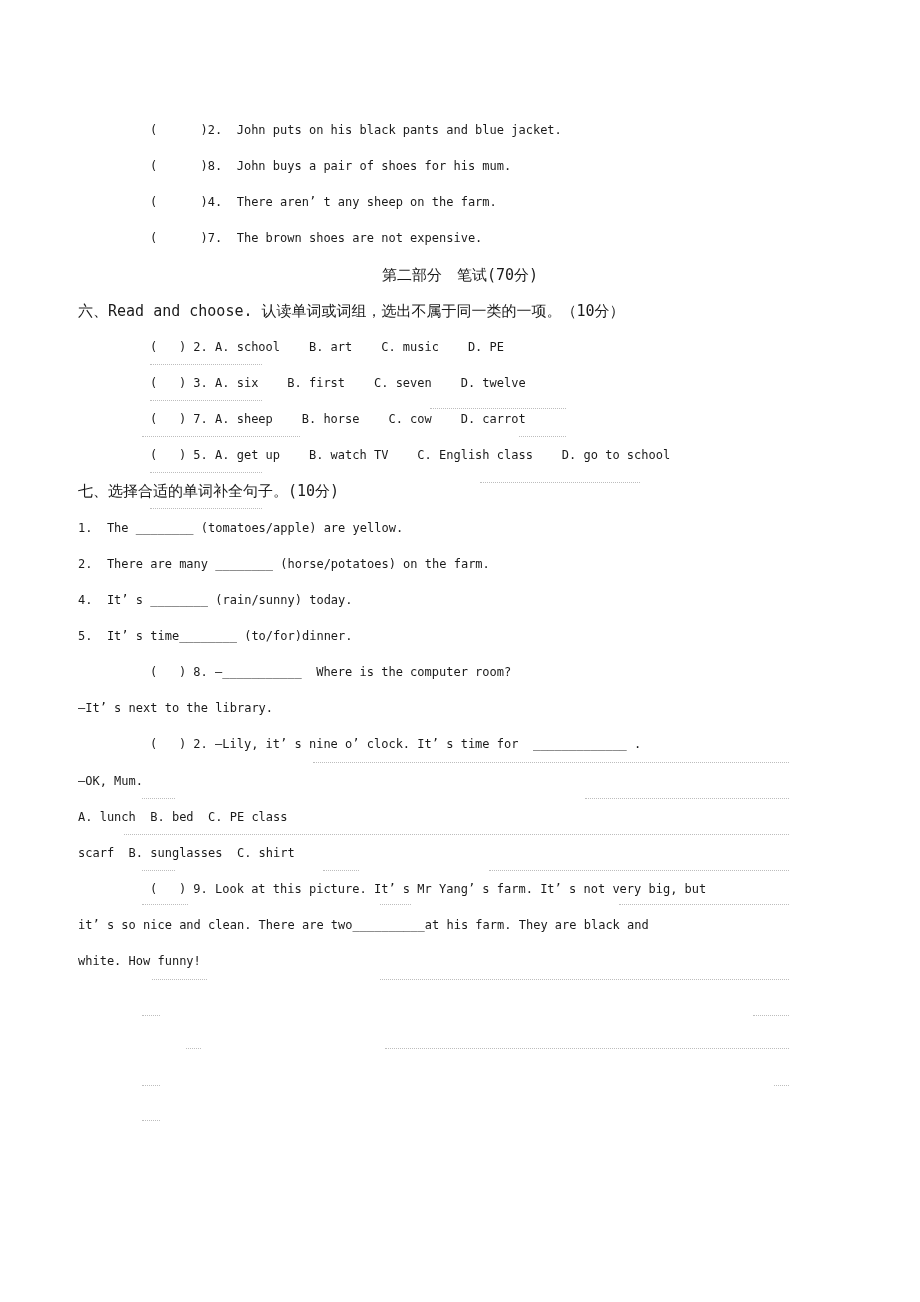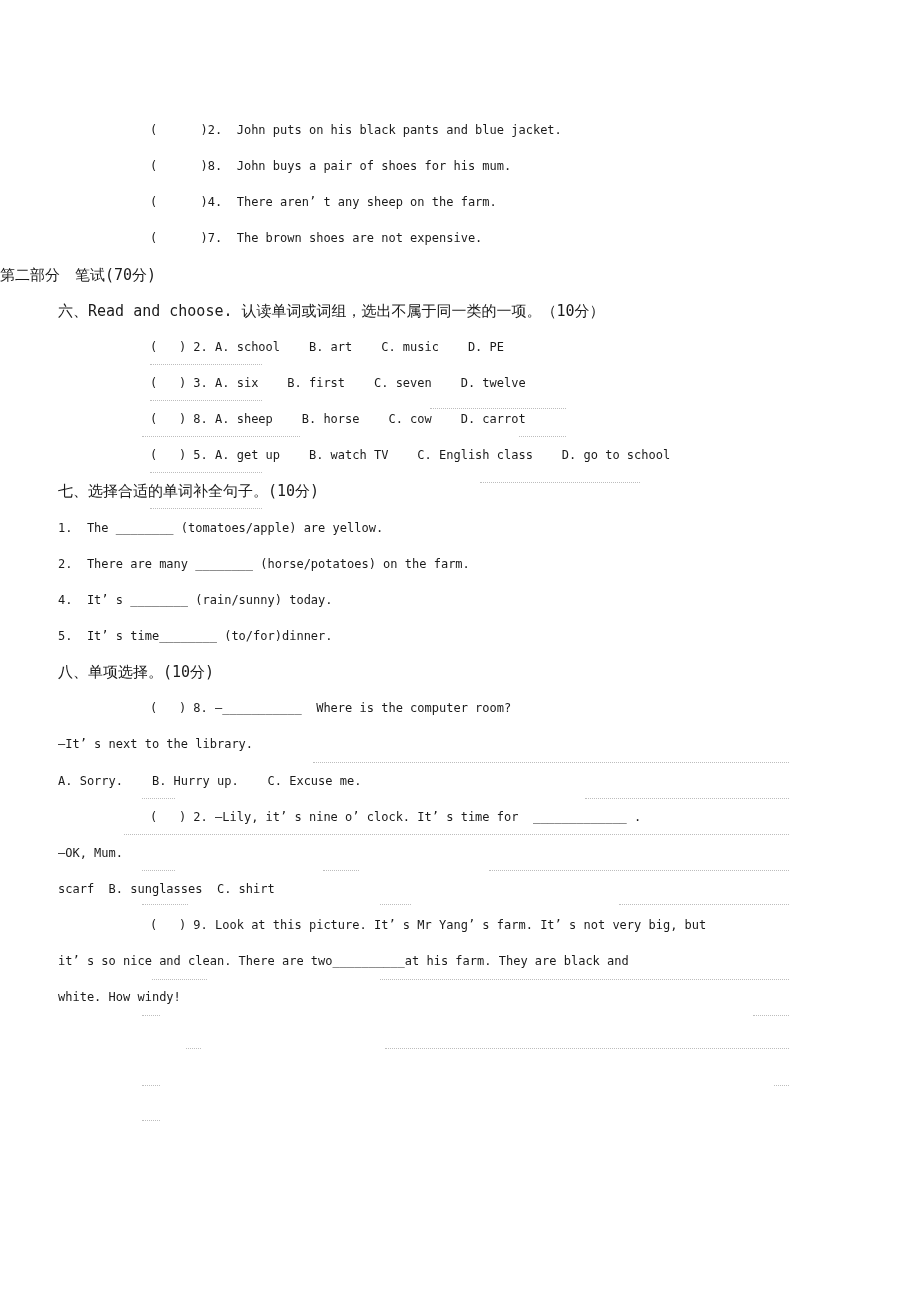--- a/index.html
+++ b/index.html
@@ -15,22 +15,22 @@
     position:absolute;
     top:112px;left:0;right:0;
   }
   .line{
     height:36.15px;
     line-height:36.15px;
     white-space:pre;
     font-size:12px;
   }
   .indent-paren{padding-left:150px;}
-  .indent-body{padding-left:58px;}
-  .center{}
+  .indent-body{padding-left:78px;}
+  .center{text-align:center;}
   .cjk{font-size:15px;}
   .rule{
     position:absolute;
     height:0;
     border-top:1px dotted #bdbdbd;
   }
 </style>
 </head>
 <body>
 
@@ -71,34 +71,33 @@
     <div class="line indent-paren">(      )2.  John puts on his black pants and blue jacket.</div>
     <div class="line indent-paren">(      )8.  John buys a pair of shoes for his mum.</div>
     <div class="line indent-paren">(      )4.  There aren’ t any sheep on the farm.</div>
     <div class="line indent-paren">(      )7.  The brown shoes are not expensive.</div>
 
     <div class="line center cjk">第二部分　笔试(70分)</div>
 
     <div class="line indent-body cjk">六、Read and choose. 认读单词或词组，选出不属于同一类的一项。（10分）</div>
     <div class="line indent-paren">(   ) 2. A. school    B. art    C. music    D. PE</div>
     <div class="line indent-paren">(   ) 3. A. six    B. first    C. seven    D. twelve</div>
-    <div class="line indent-paren">(   ) 8. A. sheep    B. horse    C. cow    D. carrot</div>
+    <div class="line indent-paren">(   ) 7. A. sheep    B. horse    C. cow    D. carrot</div>
     <div class="line indent-paren">(   ) 5. A. get up    B. watch TV    C. English class    D. go to school</div>
 
     <div class="line indent-body cjk">七、选择合适的单词补全句子。(10分)</div>
     <div class="line indent-body">1.  The ________ (tomatoes/apple) are yellow.</div>
     <div class="line indent-body">2.  There are many ________ (horse/potatoes) on the farm.</div>
     <div class="line indent-body">4.  It’ s ________ (rain/sunny) today.</div>
     <div class="line indent-body">5.  It’ s time________ (to/for)dinner.</div>
 
-    <div class="line indent-body cjk">八、单项选择。(10分)</div>
     <div class="line indent-paren">(   ) 8. —___________  Where is the computer room?</div>
     <div class="line indent-body">—It’ s next to the library.</div>
-    <div class="line indent-body">A. Sorry.    B. Hurry up.    C. Excuse me.</div>
     <div class="line indent-paren">(   ) 2. —Lily, it’ s nine o’ clock. It’ s time for  _____________ .</div>
     <div class="line indent-body">—OK, Mum.</div>
+    <div class="line indent-body">A. lunch  B. bed  C. PE class</div>
     <div class="line indent-body">scarf  B. sunglasses  C. shirt</div>
     <div class="line indent-paren">(   ) 9. Look at this picture. It’ s Mr Yang’ s farm. It’ s not very big, but</div>
     <div class="line indent-body">it’ s so nice and clean. There are two__________at his farm. They are black and</div>
-    <div class="line indent-body">white. How windy!</div>
+    <div class="line indent-body">white. How funny!</div>
 
   </div>
 </div>
 
 </body></html>

